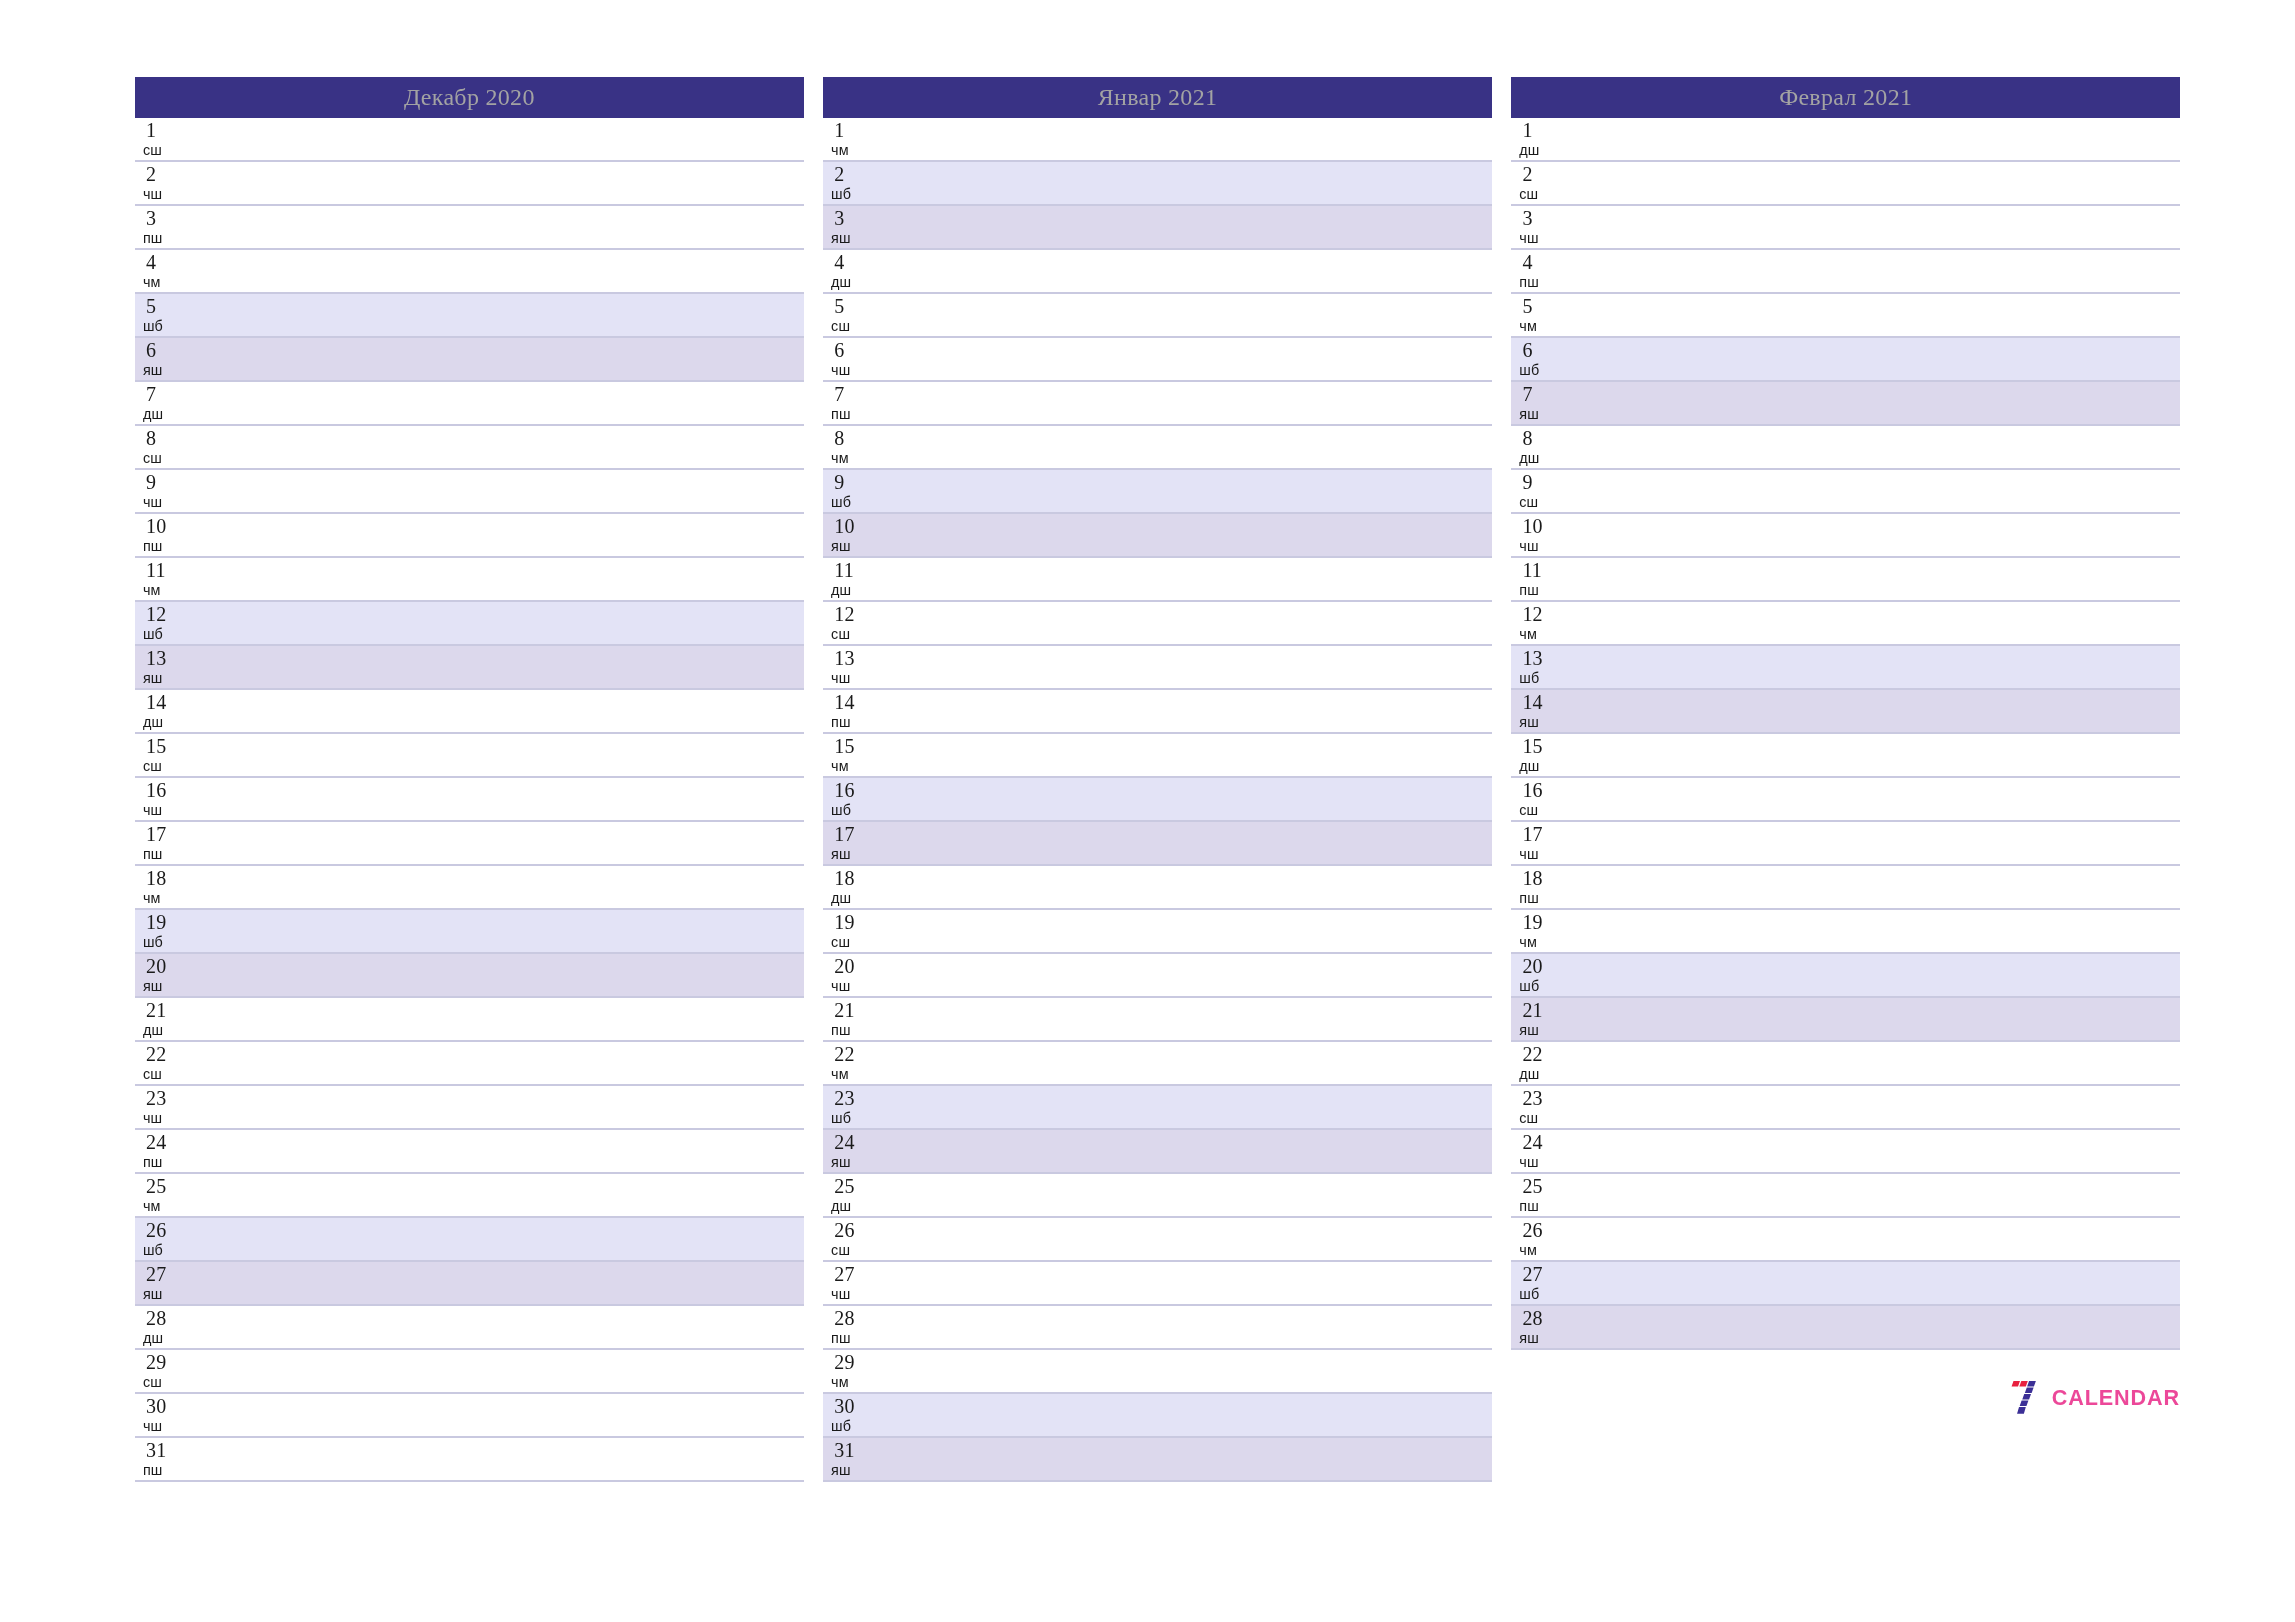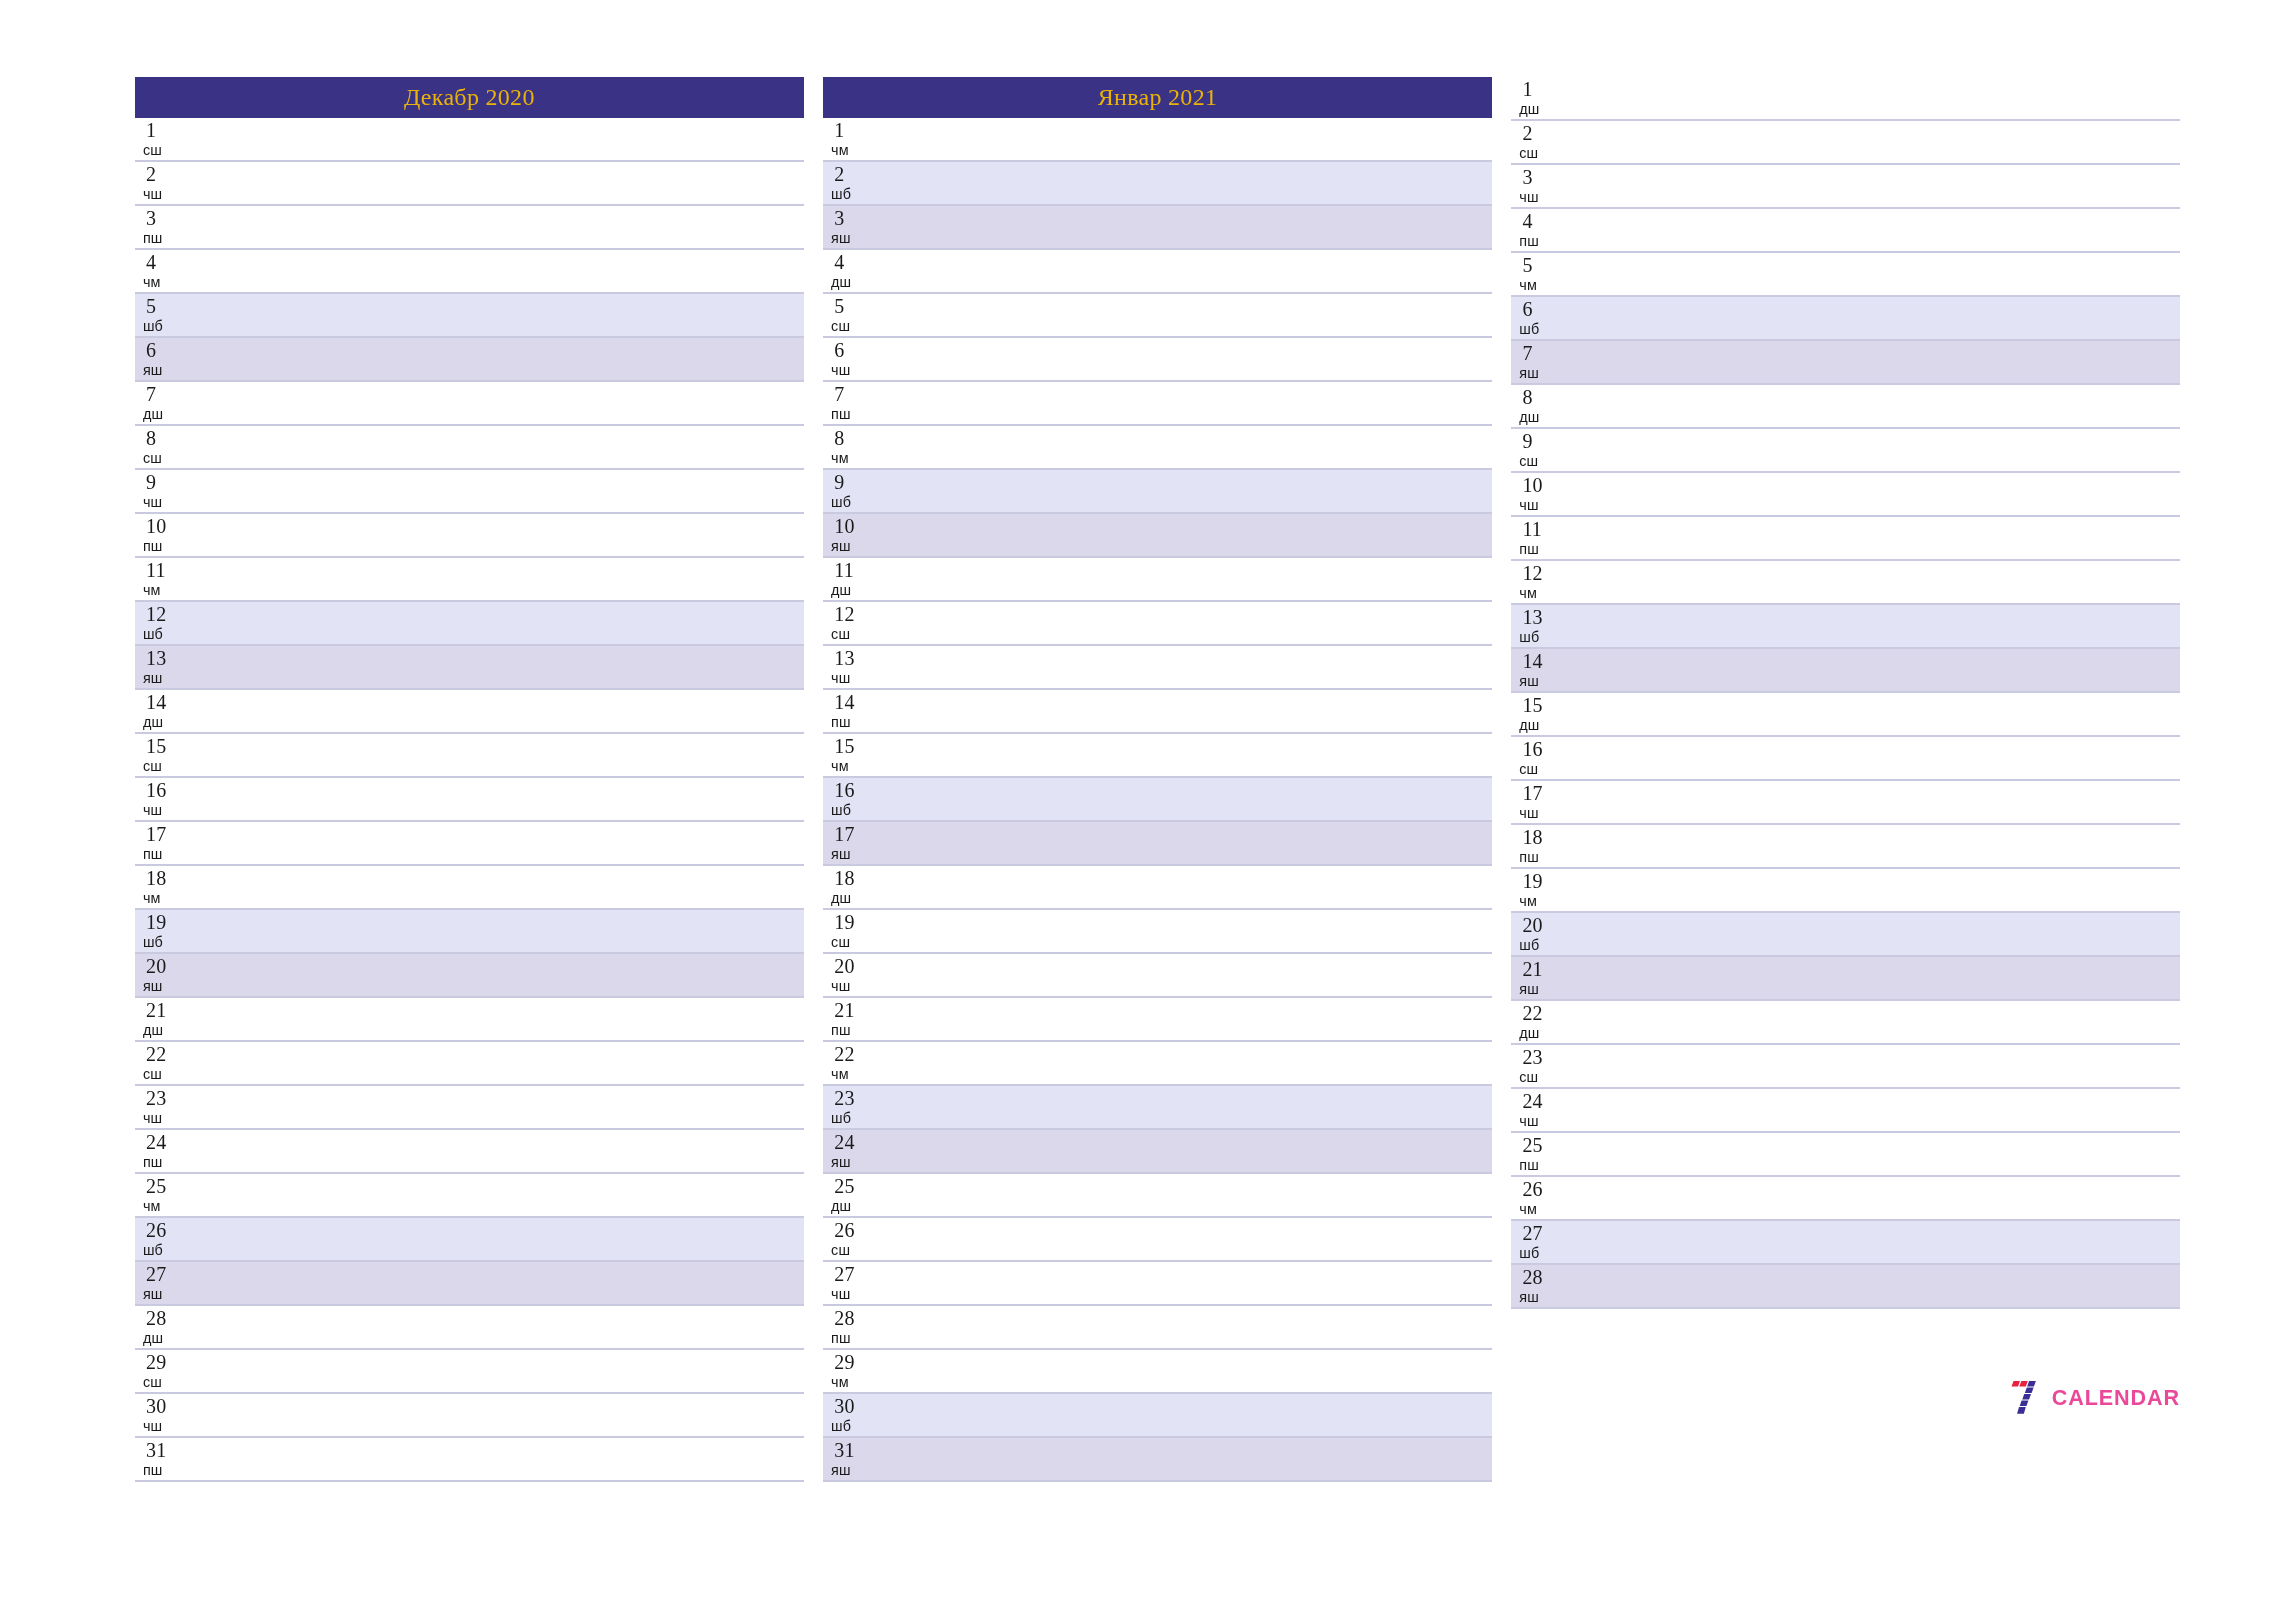--- a/index.html
+++ b/index.html
@@ -34,21 +34,21 @@
 
   .month-col {
     flex: 1 1 0;
     min-width: 0;
     display: flex;
     flex-direction: column;
   }
 
   .month-header {
     background: #393285;
-    color: #eab308;
+    color: #a3a3a3;
     height: 41px;
     line-height: 41px;
     text-align: center;
     font-size: 24px;
     font-weight: normal;
     font-family: "Liberation Serif", serif;
     letter-spacing: 0.3px;
     white-space: nowrap;
     overflow: hidden;
   }
@@ -379,20 +379,21 @@
             <span class="day-name">шб</span>
           </div>
           <div class="day-row sun">
             <span class="day-num">31</span>
             <span class="day-name">яш</span>
           </div>
         </div>
     </div>
 
     <div class="month-col">
+      <div class="month-header">Феврал 2021</div>
       <div class="day-rows">
           <div class="day-row">
             <span class="day-num">1</span>
             <span class="day-name">дш</span>
           </div>
           <div class="day-row">
             <span class="day-num">2</span>
             <span class="day-name">сш</span>
           </div>
           <div class="day-row">

